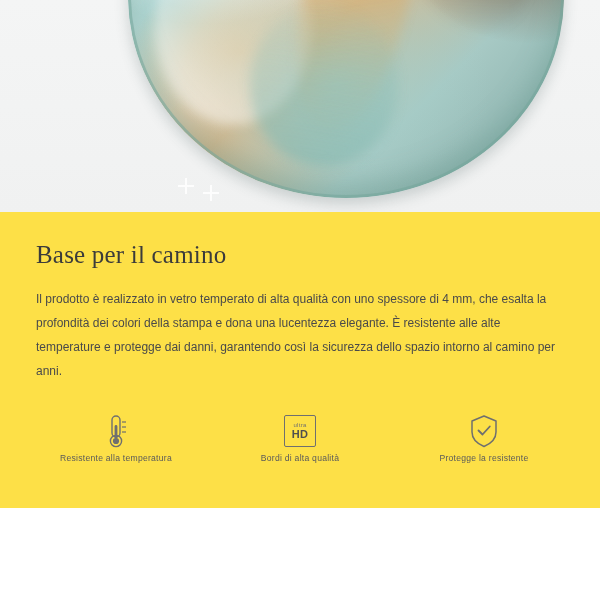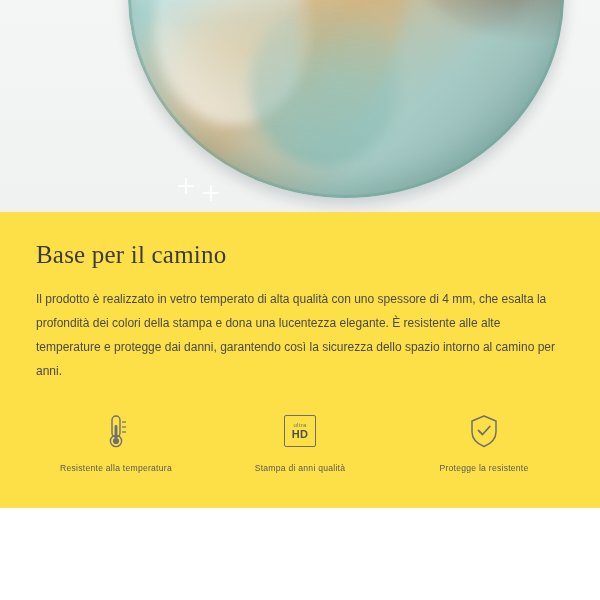--- a/index.html
+++ b/index.html
@@ -126,21 +126,20 @@
     align-items: center;
     justify-content: flex-start;
   }
   .feature-icon {
     height: 44px;
     display: flex;
     align-items: center;
     justify-content: flex-end;
   }
   .feature-label {
-    margin-top: 10px;
     font-size: 8.6px;
     color: #5a5a5a;
     letter-spacing: 0.25px;
     text-align: center;
   }
   .hd-box {
     width: 30px;
     height: 30px;
     border: 1.4px solid #6f6f6f;
     border-radius: 2px;
@@ -205,21 +204,21 @@
       <div class="feature-label">Resistente alla temperatura</div>
     </div>
 
     <div class="feature">
       <div class="feature-icon">
         <div class="hd-box">
           <span class="hd-top">ultra</span>
           <span class="hd-bottom">HD</span>
         </div>
       </div>
-      <div class="feature-label">Stampa di anni qualità</div>
+      <div class="feature-label">Bordi di alta qualità</div>
     </div>
 
     <div class="feature">
       <div class="feature-icon">
         <svg width="34" height="38" viewBox="0 0 34 38">
           <path d="M17 4 L29 9 V20 C29 27 23 32 17 34.5 C11 32 5 27 5 20 V9 Z" fill="none" stroke="#6f6f6f" stroke-width="1.5" stroke-linejoin="round"></path>
           <path d="M11.5 18.5 L15.5 22.5 L22.8 14.5" fill="none" stroke="#6f6f6f" stroke-width="1.8" stroke-linecap="round" stroke-linejoin="round"></path>
         </svg>
       </div>
       <div class="feature-label">Protegge la resistente</div>

